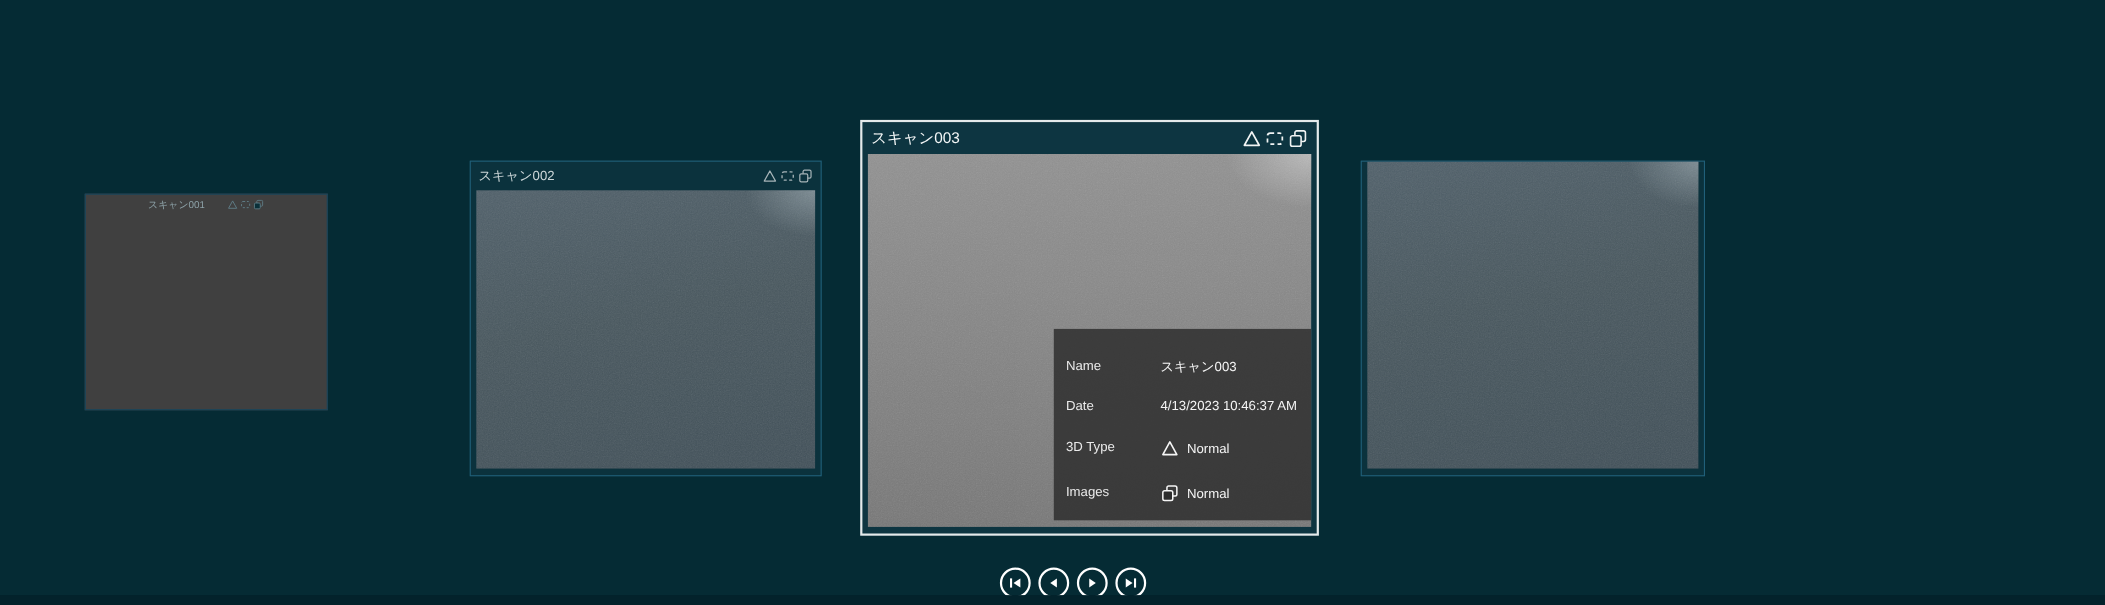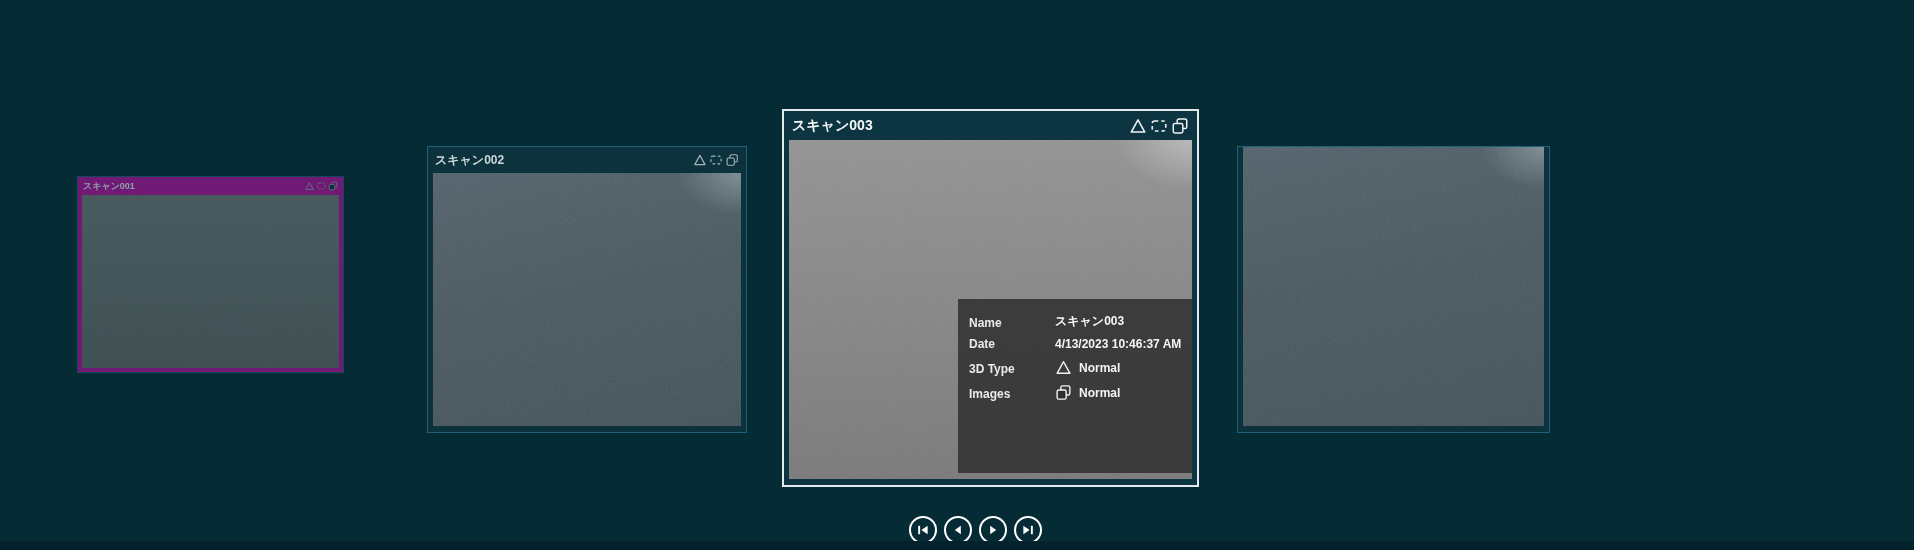--- a/index.html
+++ b/index.html
@@ -8,37 +8,37 @@
     background:#052b34;
     font-family:"Liberation Sans","DejaVu Sans",sans-serif;
     -webkit-font-smoothing:antialiased;
   }
   .bottom-bar{
     position:absolute;left:0;bottom:0;width:100%;height:9px;
     background:#03222b;
   }
 
   
-  .card{position:absolute;box-sizing:border-box;display:flex;flex-direction:column;font-weight:bold;}
+  .card{position:absolute;box-sizing:border-box;display:flex;flex-direction:column;}
   .card-header{
     display:flex;align-items:center;justify-content:space-between;
     box-sizing:border-box;flex:0 0 auto;
   }
   .card-title{white-space:nowrap;overflow:hidden;}
   .hdr-icons{display:flex;align-items:center;gap:3px;}
   .hdr-icons svg{display:block;}
   .card-img{
     position:relative;flex:1 1 auto;overflow:hidden;
   }
   .noise{position:absolute;inset:0;width:100%;height:100%;}
 
   
   .card--1{
-    left:77px;top:176px;width:267px;height:197px;
-    border:1px solid #16455c;background:#701a75;
+    left:77px;top:176px;width:221px;height:197px;
+    border:1px solid #16455c;background:#404040;align-items:center;
   }
   .card--1 .card-header{height:18px;padding:0 5px;}
   .card--1 .card-title{font-size:9px;color:#8da2a8;}
   .card--1 .hdr-icons{color:#5f7d86;transform:scale(.62);transform-origin:right center;}
   .card--1 .card-img{
     margin:0 4px 4px 4px;
     background:linear-gradient(180deg,#45585c 0%,#415357 60%,#3d4e52 100%);
   }
 
   
@@ -72,21 +72,21 @@
       linear-gradient(180deg,#929292 0%,#888888 40%,#787878 100%);
   }
 
   
   .details-panel{
     position:absolute;right:0;bottom:6px;width:234px;height:174px;
     background:rgba(45,45,45,.84);
     box-sizing:border-box;padding:10px 0 0 11px;
     color:#f0f0f0;font-size:12px;
   }
-  .detail-row{display:flex;align-items:flex-end;}
+  .detail-row{display:flex;align-items:flex-start;margin-top:16px;}
   .detail-row.r-plain{height:21px;}
   .detail-row.r-icon{height:25px;}
   .detail-label{flex:0 0 86px;color:#eaeaea;}
   .detail-value{display:flex;align-items:center;gap:7px;color:#f5f5f5;white-space:nowrap;}
   .detail-value svg{display:block;flex:0 0 auto;}
 
   
   .nav-bar{position:absolute;left:909px;top:516px;display:flex;gap:7px;}
   .nav-btn{
     width:28px;height:28px;border-radius:50%;

